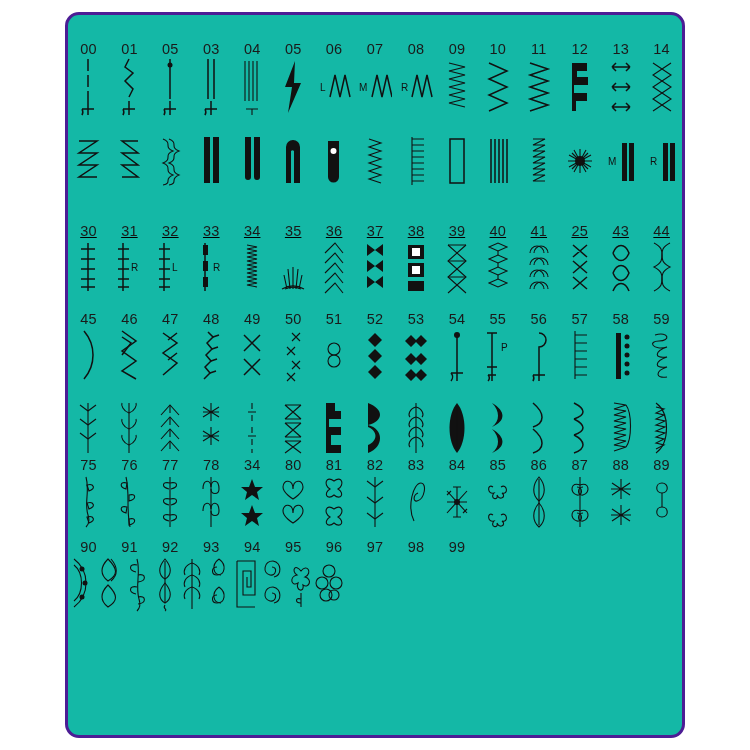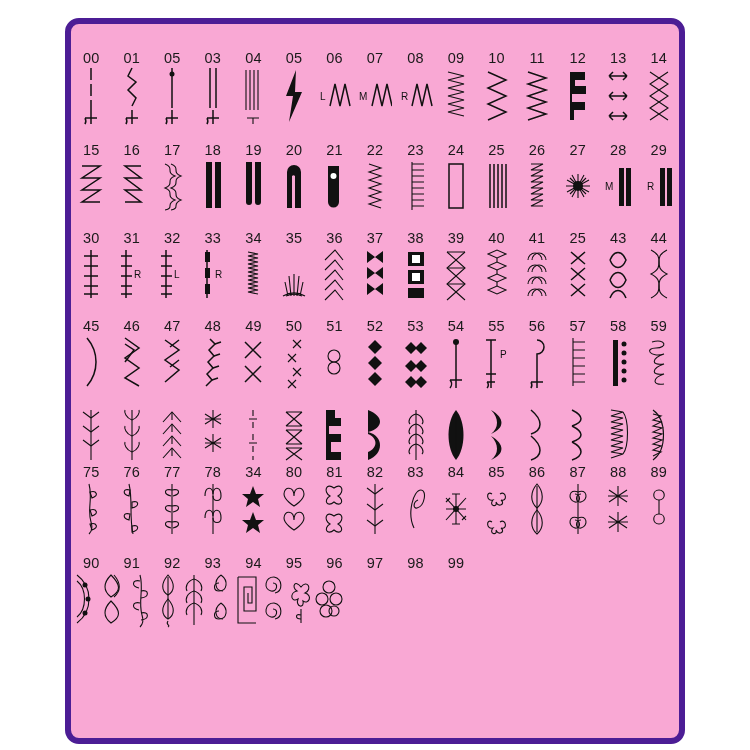--- a/index.html
+++ b/index.html
@@ -1,19 +1,19 @@
 <!DOCTYPE html>
 <html><head>
 <meta charset="utf-8">
 <style>
   html,body{margin:0;padding:0;background:#ffffff;}
   body{width:750px;height:750px;font-family:"Liberation Sans",sans-serif;}
   #chart-panel{
-    position:absolute;left:65px;top:18px;width:620px;height:726px;
-    background:#f9a8d4;border:6px solid #4c1d95;border-radius:14px;
+    position:absolute;left:65px;top:12px;width:620px;height:726px;
+    background:#14b8a6;border:3px solid #4c1d95;border-radius:14px;
     box-sizing:border-box;overflow:hidden;
   }
   .row{position:relative;}
   .num-strip{display:flex;}
   .num{
     flex:1 0 0;text-align:center;font-size:14.5px;color:#1a1a1a;
     font-family:"Liberation Sans",sans-serif;letter-spacing:0.2px;
   }
   .glyph-strip{display:flex;}
   .cell{
@@ -163,37 +163,20 @@
             <g class="g thin">
           <path d="M4 6 L22 18 L4 30 L22 42 L4 54"></path>
           <path d="M22 6 L4 18 L22 30 L4 42 L22 54"></path>
         </g>
           </svg>
       </div>
     </div>
   </div>
 
   <div class="row" style="margin-top:14px;">
-    <div class="num-strip">
-      <div class="num">15</div>
-      <div class="num">16</div>
-      <div class="num">17</div>
-      <div class="num">18</div>
-      <div class="num">19</div>
-      <div class="num">20</div>
-      <div class="num">21</div>
-      <div class="num">22</div>
-      <div class="num">23</div>
-      <div class="num">24</div>
-      <div class="num">25</div>
-      <div class="num">26</div>
-      <div class="num">27</div>
-      <div class="num">28</div>
-      <div class="num">29</div>
-    </div>
     <div class="glyph-strip">
       <div class="cell">
         <svg width="30" height="58" viewBox="0 0 30 58">
             <g class="g">
           <path d="M6 8 L24 8 L6 20 L24 20 L6 32 L24 32 L6 44 L24 44"></path>
         </g>
           </svg>
       </div>
       <div class="cell">
         <svg width="30" height="58" viewBox="0 0 30 58">
@@ -299,21 +282,21 @@
           <text class="lbl" x="3" y="32" font-size="11">R</text>
           <g class="gf">
               <rect x="16" y="10" width="5" height="38"></rect>
               <rect x="23" y="10" width="5" height="38"></rect>
             </g>
         </svg>
       </div>
     </div>
   </div>
 
-  <div class="row" style="margin-top:14px;">
+  <div class="row" style="margin-top:32px;text-decoration:underline;">
     <div class="num-strip">
       <div class="num">30</div>
       <div class="num">31</div>
       <div class="num">32</div>
       <div class="num">33</div>
       <div class="num">34</div>
       <div class="num">35</div>
       <div class="num">36</div>
       <div class="num">37</div>
       <div class="num">38</div>
@@ -886,21 +869,21 @@
             <g class="g thin">
           <path d="M11 10 C4 10 4 20 11 20 C18 20 18 10 11 10 Z"></path>
           <path d="M11 34 C4 34 4 44 11 44 C18 44 18 34 11 34 Z"></path>
           <path d="M11 20 L11 34"></path>
         </g>
           </svg>
       </div>
     </div>
   </div>
 
-  <div class="row" style="margin-top:17px;">
+  <div class="row" style="margin-top:8px;">
     <div class="num-strip" style="width:66.67%;">
       <div class="num">90</div>
       <div class="num">91</div>
       <div class="num">92</div>
       <div class="num">93</div>
       <div class="num">94</div>
       <div class="num">95</div>
       <div class="num">96</div>
       <div class="num">97</div>
       <div class="num">98</div>

